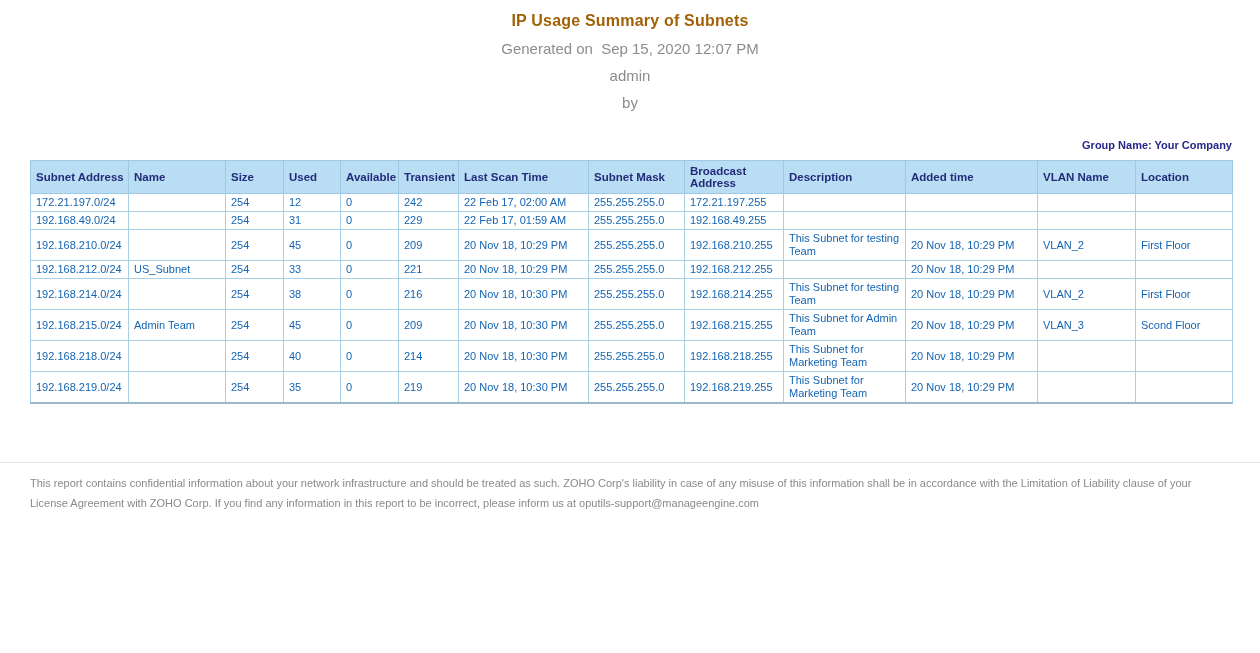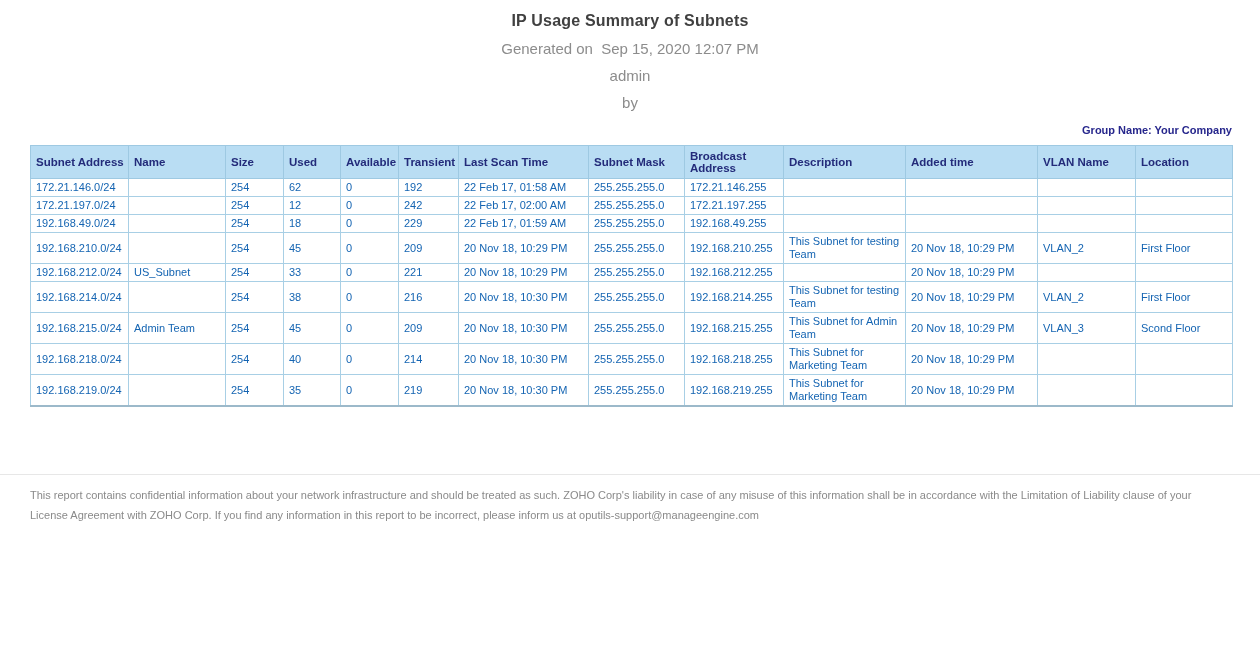--- a/index.html
+++ b/index.html
@@ -4,26 +4,26 @@
 <style>
   * { margin:0; padding:0; box-sizing:border-box; }
   html,body { background:#ffffff; }
   body {
     width:1260px; height:653px; overflow:hidden;
     font-family:"Liberation Sans", sans-serif;
     position:relative;
   }
   .report-header { text-align:center; padding-top:12px; }
   .report-title {
-    color:#404040; font-size:16px; font-weight:bold; letter-spacing:0.2px;
+    color:#a16207; font-size:16px; font-weight:bold; letter-spacing:0.2px;
   }
   .meta-line { color:#8c8c8c; font-size:15px; margin-top:10px; }
   .meta-line .label { margin-right:4px; }
   .group-name-line {
-    text-align:right; padding-right:28px; margin-top:13px;
+    text-align:right; padding-right:28px; margin-top:28px;
     color:#26268c; font-size:11px; font-weight:bold;
   }
   .subnet-table {
     margin:9px 28px 9px 30px;
     width:1202px;
     border-collapse:collapse;
     table-layout:fixed;
     border:1px solid #93bfda;
     border-bottom:2px solid #9cb9ca;
   }
@@ -44,21 +44,21 @@
     padding:2px 4px 2px 5px;
     height:17px;
     border:1px solid #a8cfe5;
     vertical-align:middle;
     line-height:13px;
     overflow:hidden;
     word-wrap:break-word;
   }
   .report-footer {
     position:absolute;
-    left:0; right:0; top:474px;
+    left:0; right:0; top:462px;
     border-top:1px solid #e7e7e7;
     padding:10px 28px 0 30px;
   }
   .report-footer p {
     color:#8a8a8a; font-size:11px; line-height:20px;
   }
 </style>
 </head>
 <body>
 
@@ -102,54 +102,39 @@
         <th>Subnet Mask</th>
         <th>Broadcast Address</th>
         <th>Description</th>
         <th>Added time</th>
         <th>VLAN Name</th>
         <th>Location</th>
       </tr>
   </thead>
   <tbody>
       <tr>
-        <td>172.21.146.0/24</td>
-        <td></td>
-        <td>254</td>
-        <td>62</td>
-        <td>0</td>
-        <td>192</td>
-        <td>22 Feb 17, 01:58 AM</td>
-        <td>255.255.255.0</td>
-        <td>172.21.146.255</td>
-        <td></td>
-        <td></td>
-        <td></td>
-        <td></td>
-      </tr>
-      <tr>
         <td>172.21.197.0/24</td>
         <td></td>
         <td>254</td>
         <td>12</td>
         <td>0</td>
         <td>242</td>
         <td>22 Feb 17, 02:00 AM</td>
         <td>255.255.255.0</td>
         <td>172.21.197.255</td>
         <td></td>
         <td></td>
         <td></td>
         <td></td>
       </tr>
       <tr>
         <td>192.168.49.0/24</td>
         <td></td>
         <td>254</td>
-        <td>18</td>
+        <td>31</td>
         <td>0</td>
         <td>229</td>
         <td>22 Feb 17, 01:59 AM</td>
         <td>255.255.255.0</td>
         <td>192.168.49.255</td>
         <td></td>
         <td></td>
         <td></td>
         <td></td>
       </tr>

